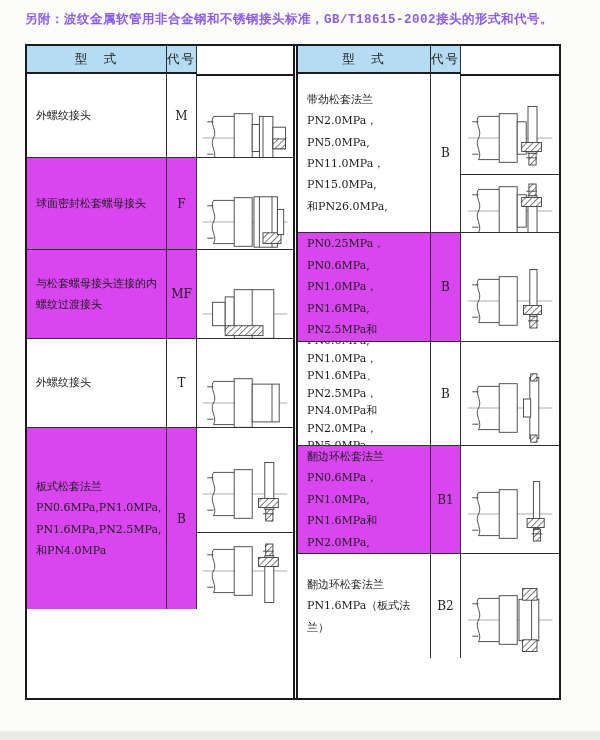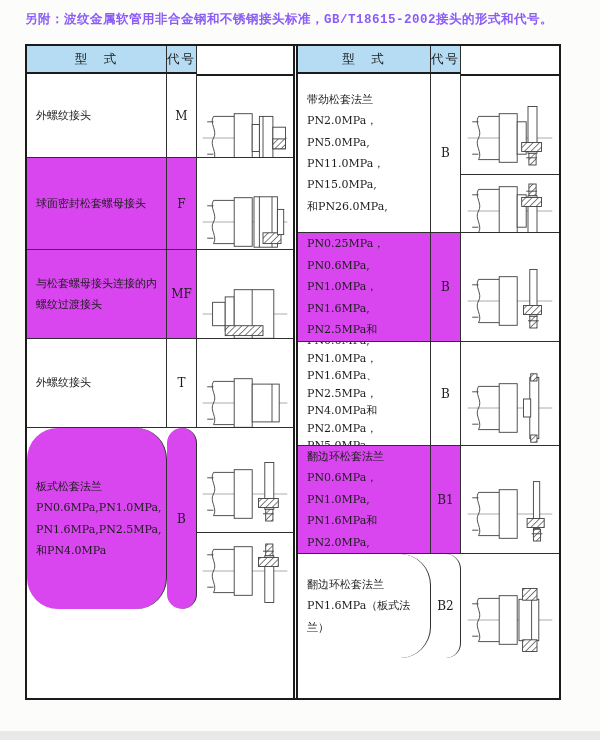--- a/index.html
+++ b/index.html
@@ -10,21 +10,21 @@
   .table{position:absolute;left:25px;top:44px;width:536px;height:656px;
          border:2px solid #1b1b1b;display:flex;background:#fff;box-sizing:border-box;}
   .half{display:flex;flex-direction:column;}
   .half.left{width:266px;}
   .half.right{width:261px;}
   .mid{width:5px;background:#fff;border-left:2px solid #1b1b1b;border-right:2px solid #1b1b1b;box-sizing:border-box;}
   .row{display:flex;box-sizing:border-box;}
   .c{box-sizing:border-box;border-right:1px solid #2e2e2e;border-bottom:1px solid #2e2e2e;
      display:flex;align-items:center;background:#fff;overflow:hidden;}
   .c:last-child{border-right:0;}
-  .row:last-child .c{border-bottom:0;border-radius:31px;}
+  .row:last-child .c{border-bottom:0;}
   .c.type{padding:4px 4px 4px 9px;font-size:11px;line-height:1.95;white-space:pre-line;justify-content:flex-start;}
   .half.left .c.type{width:140px;}
   .half.right .c.type{width:133px;}
   .c.code{width:30px;justify-content:center;font-size:12px;}
   .c.diag{flex:1;flex-direction:column;align-items:stretch;padding:0;margin-top:28px;}
   .row.head .c{background:#b5dcf2;justify-content:center;padding:0;font-size:12.5px;
                border-bottom:2px solid #1b1b1b;letter-spacing:2px;}
   .hl .type,.hl .code{background:#d946ef;}
   .dbox{flex:1;display:flex;align-items:center;justify-content:center;}
   .dbox.split{border-bottom:1px solid #2e2e2e;}

